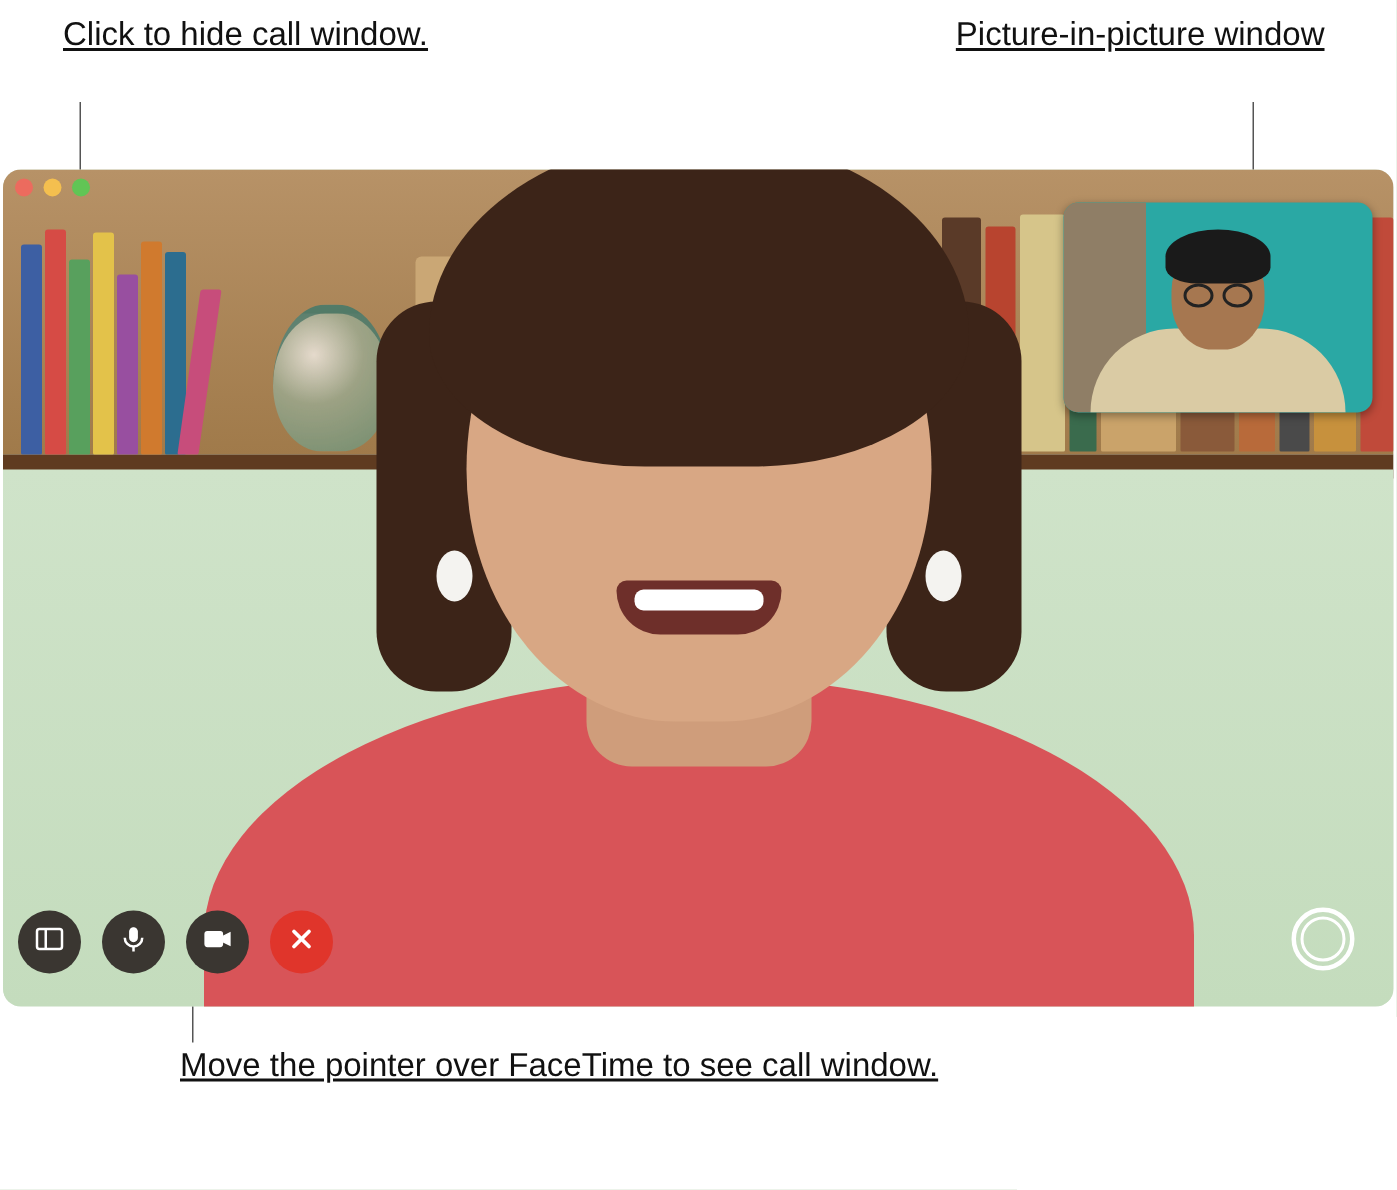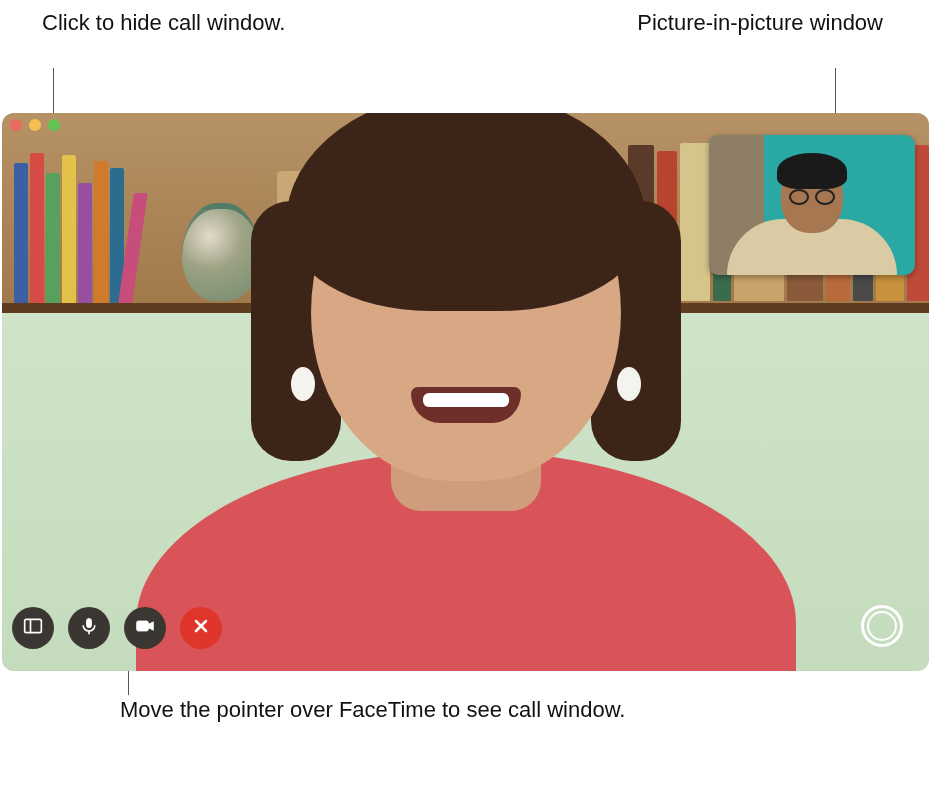--- a/index.html
+++ b/index.html
@@ -10,20 +10,21 @@
     height: 793px;
     position: relative;
     overflow: hidden;
   }
 
   .callout {
     position: absolute;
     color: #111;
     font-size: 22px;
     line-height: 1.35;
+    text-decoration: underline;
   }
   .callout.top-left { left: 42px; top: 8px; }
   .callout.top-right { right: 48px; top: 8px; text-align: left; margin-left: 44px; }
   .callout.bottom { left: 120px; top: 695px; }
 
   
   .leader-tl-v {
     position: absolute;
     background: #555;
     width: 1px;

